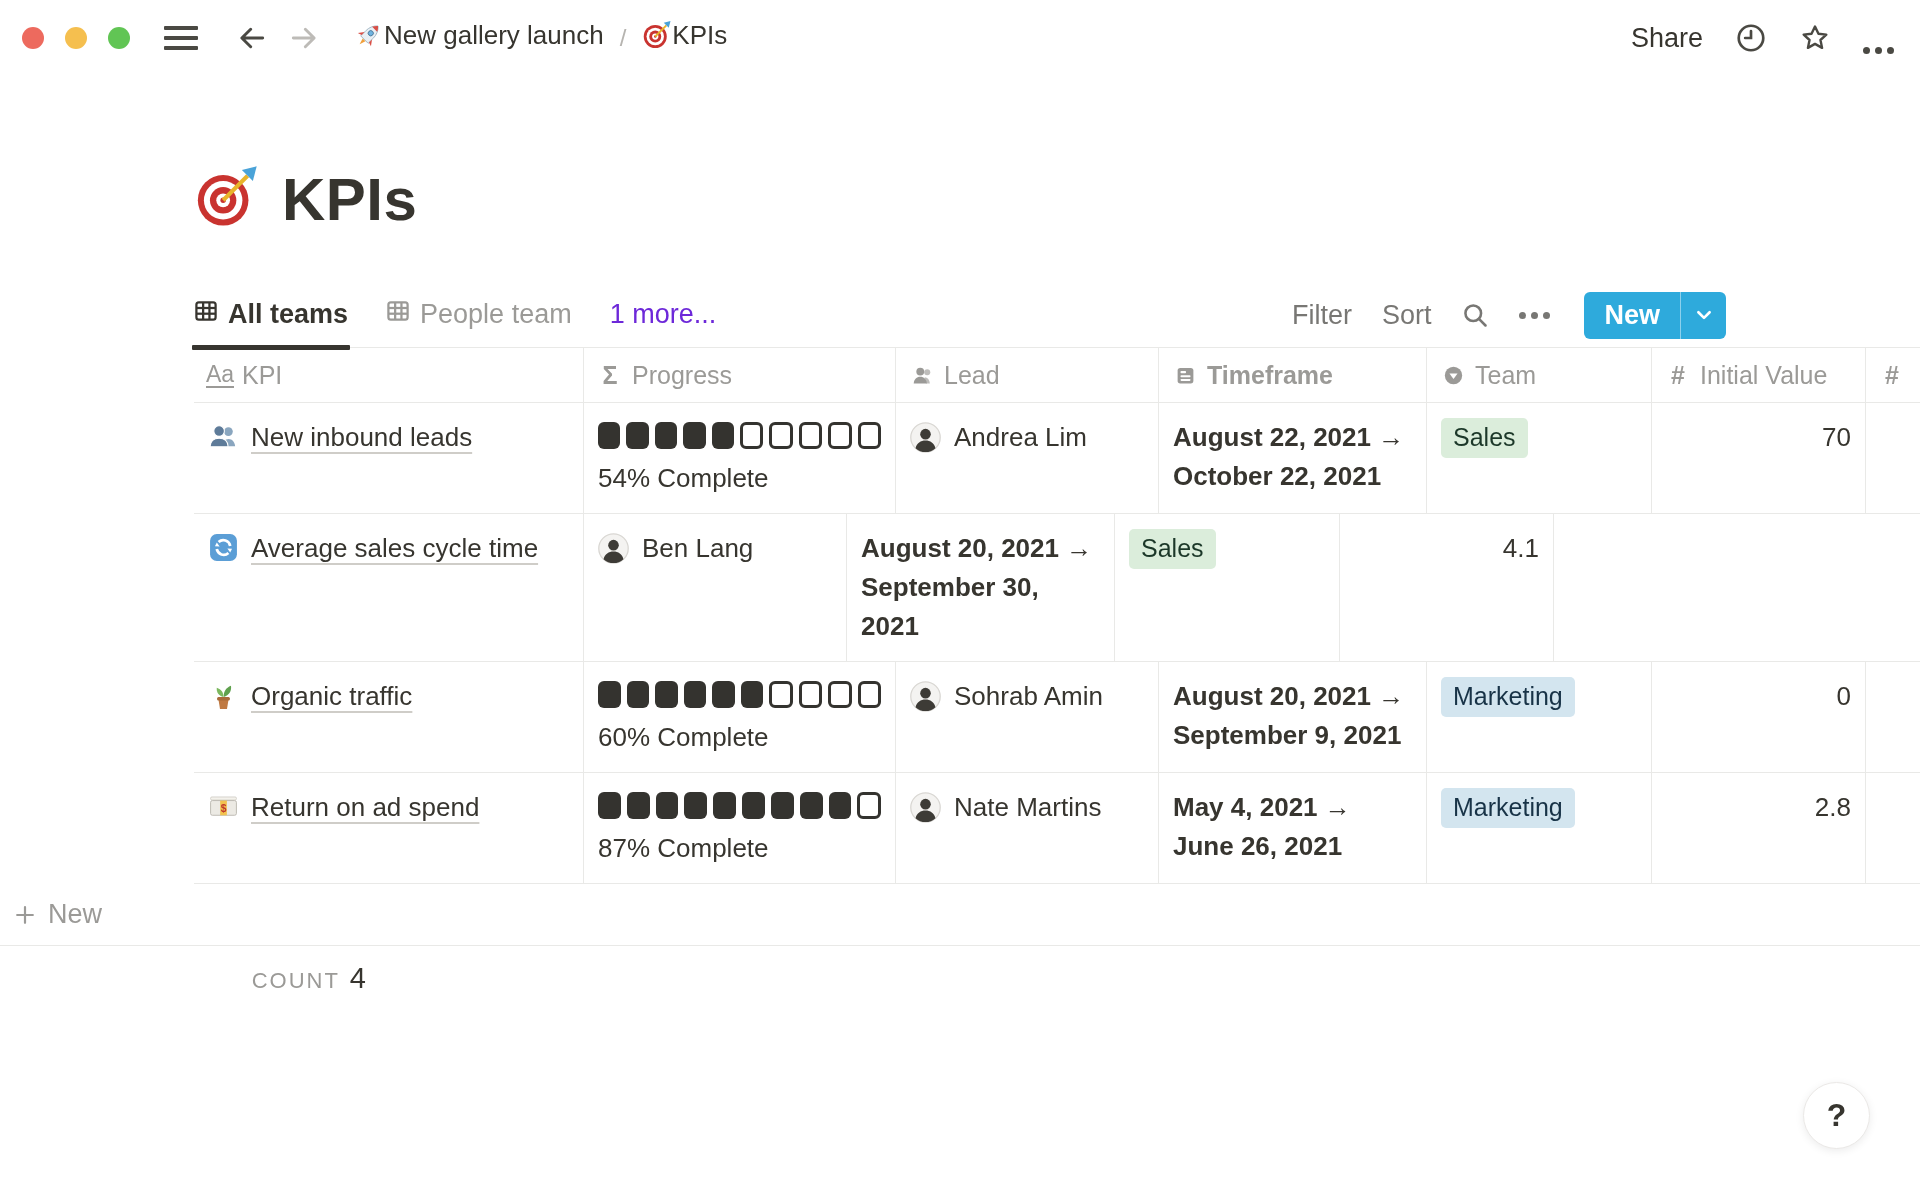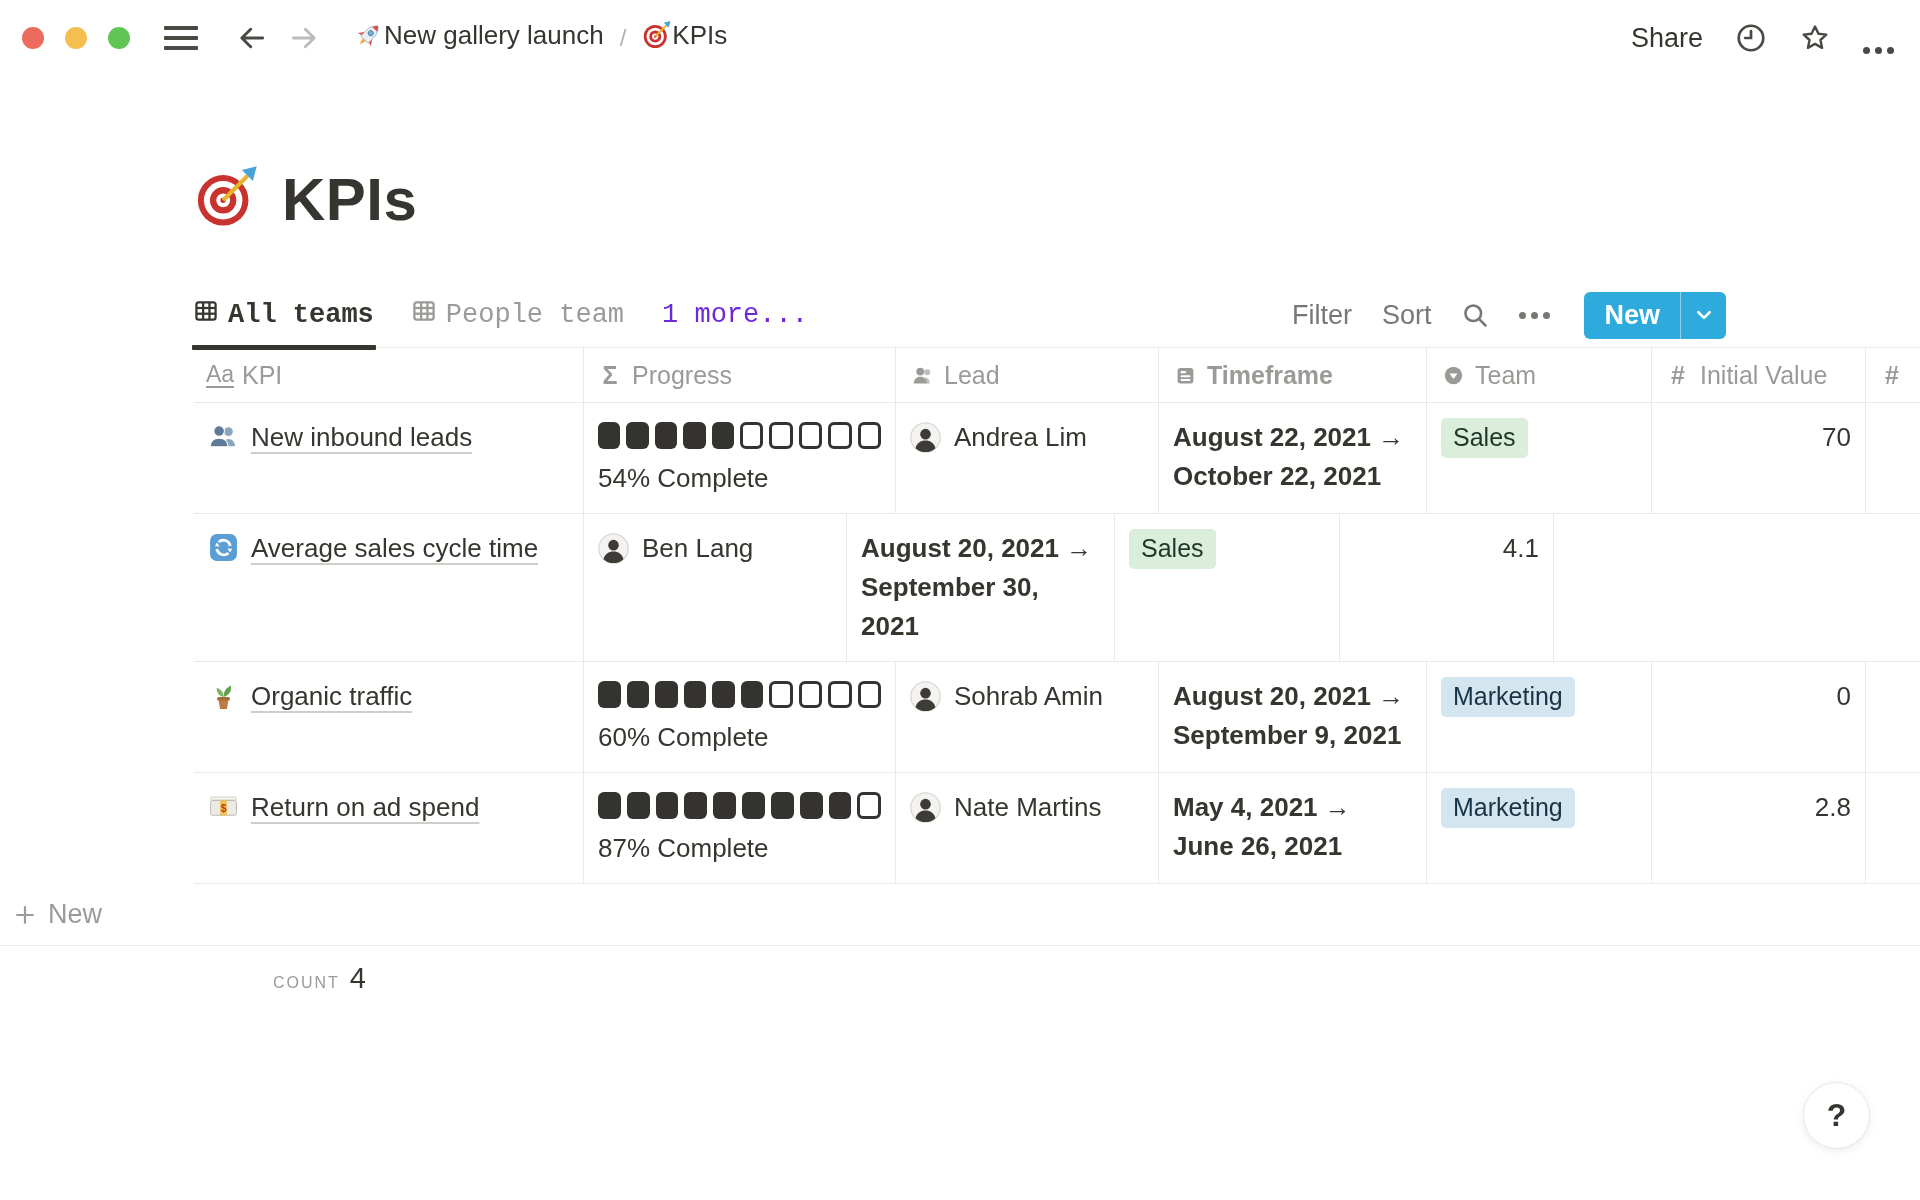--- a/index.html
+++ b/index.html
@@ -22,21 +22,21 @@
   .tb-icon { width:32px; height:32px; color:#4a4943; cursor:pointer; display:flex; align-items:center;}
 
   
   .page-head { margin:88px 0 48px 194px; display:flex; align-items:center; gap:22px; }
   .page-title { font-size:60px; font-weight:700; letter-spacing:.5px; }
   .title-icon svg { width:66px; height:66px; }
 
   
   .toolbar { margin-left:194px; display:flex; align-items:center; height:66px;
     border-bottom:1px solid #E9E9E7; padding-right:0; position:relative; }
-  .tabs { display:flex; align-items:center; gap:38px;font-family:Liberation Mono, monospace; }
+  .tabs { display:flex; align-items:center; gap:38px; }
   .tab { display:flex; align-items:center; gap:10px; font-size:27px; color:#9B9A97;
     height:66px; position:relative; cursor:pointer; }
   .tab svg { width:24px; height:24px; }
   .tab.active { color:#37352F; font-weight:600; }
   .tab.active .tab-underline { position:absolute; left:-2px; right:-2px; bottom:-2px; height:5px; background:#37352F; border-radius:1px; }
   .more-link { font-size:27px; color:#6d28d9; cursor:pointer; }
   .toolbar-right { position:absolute; right:194px; top:0; height:66px; display:flex; align-items:center; gap:30px; }
   .tool-label { font-size:27px; color:#787774; cursor:pointer; }
   .tool-icon { width:28px; height:28px; color:#787774; cursor:pointer; display:flex; align-items:center;}
   .dots { display:flex; gap:5px; cursor:pointer; }
@@ -76,21 +76,21 @@
   .avatar { width:31px; height:31px; flex:none; }
   .avatar svg { width:31px; height:31px; }
 
   .badge { display:inline-block; font-size:25px; padding:3px 12px; border-radius:5px; line-height:1.35; }
 
   
   .add-row { display:flex; align-items:center; gap:12px; color:#9B9A97; font-size:27px;
     height:62px; padding-left:14px; border-bottom:1px solid #E9E9E7; cursor:pointer; }
   .add-row svg { width:22px; height:22px; }
   .count-row { width:390px; text-align:right; padding:16px 24px 0 0; cursor:pointer; }
-  .count-label { font-size:16px; letter-spacing:2px; color:#9B9A97; margin-right:10px; }
+  .count-label { font-size:22px; letter-spacing:2px; color:#9B9A97; margin-right:10px; }
   .count-value { font-size:29px; color:#37352F; }
 
   .help-btn { position:fixed; right:50px; bottom:51px; width:67px; height:67px; border-radius:50%;
     background:#fff; border:1px solid #EAE8E6; box-shadow:0 2px 8px rgba(0,0,0,.08);
     display:flex; align-items:center; justify-content:center; font-size:32px; font-weight:600;
     color:#37352F; cursor:pointer; }
 </style>
 </head>
 <body>
 

